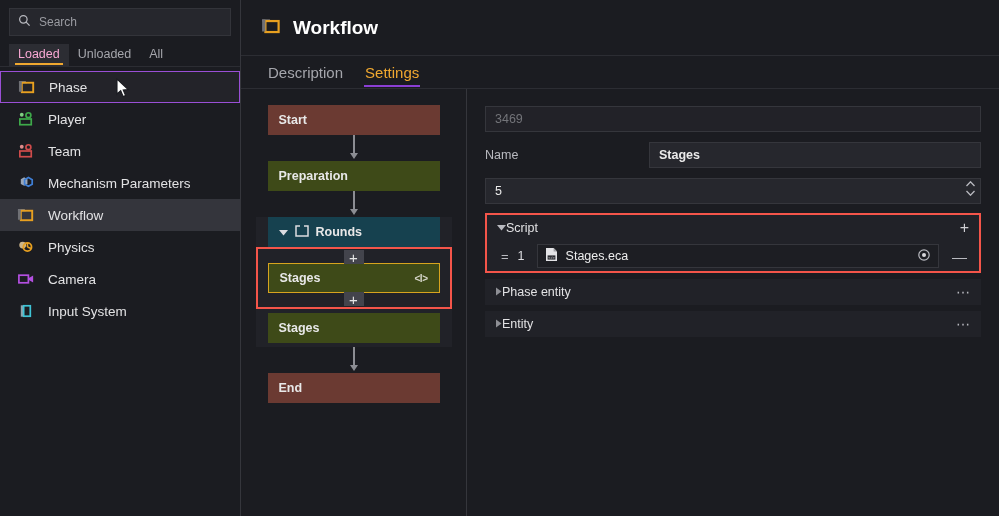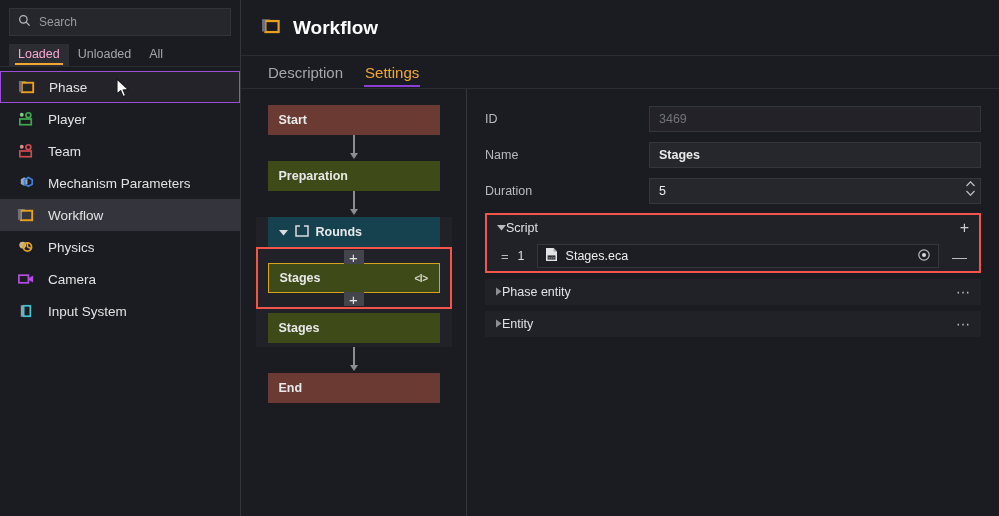--- a/index.html
+++ b/index.html
@@ -362,35 +362,33 @@
         </div>
 
         <div class="node end">
           <span>End</span>
         </div>
       </div>
 
       <div id="props-pane">
 
         <div class="field-row">
-          <span class="field-label">ID</span>
           <div class="field-input disabled">
             <span>3469</span>
           </div>
         </div>
 
         <div class="field-row">
           <span class="field-label">Name</span>
           <div class="field-input bold">
             <span>Stages</span>
           </div>
         </div>
 
         <div class="field-row">
-          <span class="field-label">Duration</span>
           <div class="field-input">
             <span>5</span>
             <span class="spinner">
               <svg width="9" height="6" viewBox="0 0 9 6">
                   <path d="M0.5 5 L4.5 0.8 L8.5 5" fill="none" stroke="#b9bac0" stroke-width="1.3"></path>
                 </svg>
               <svg width="9" height="6" viewBox="0 0 9 6">
                   <path d="M0.5 1 L4.5 5.2 L8.5 1" fill="none" stroke="#b9bac0" stroke-width="1.3"></path>
                 </svg>
             </span>

